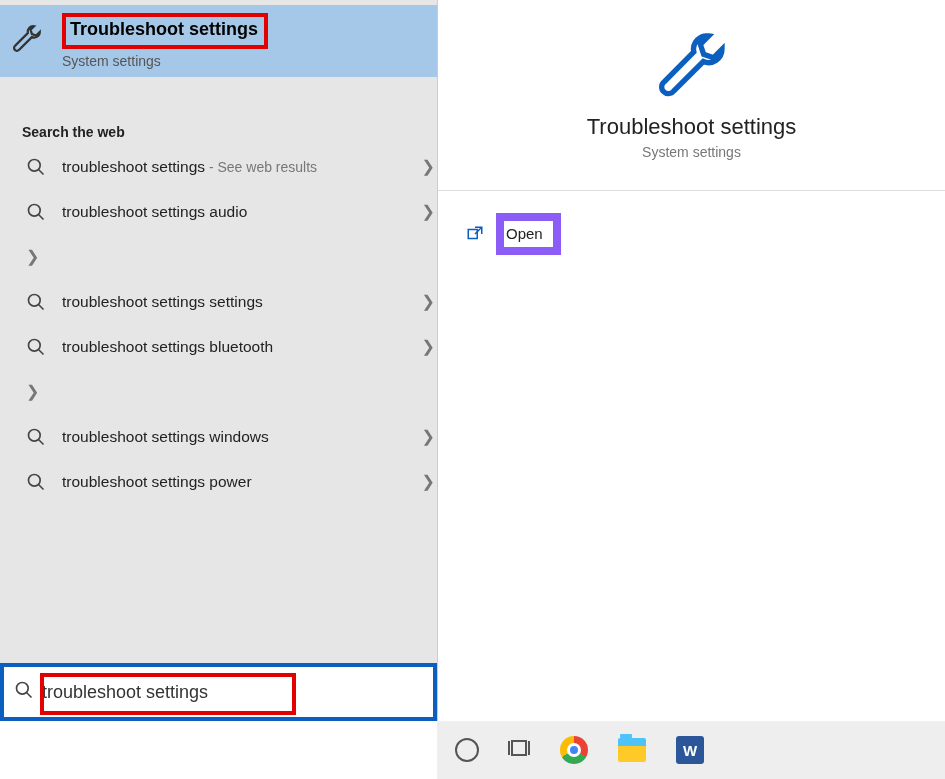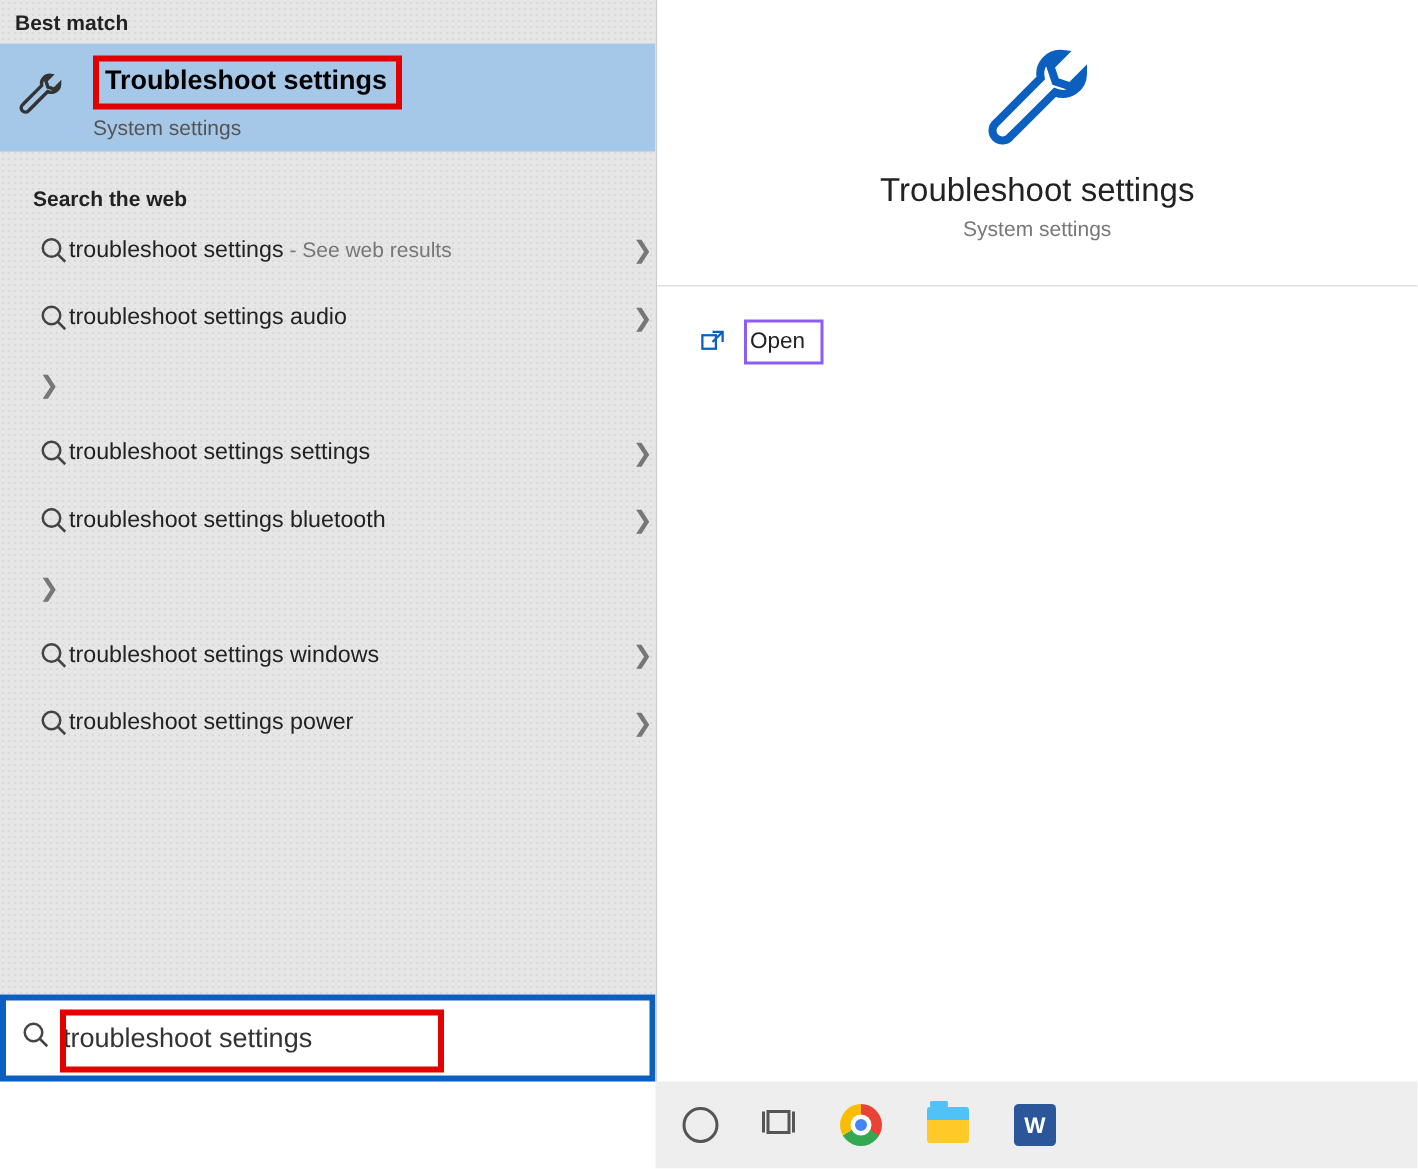--- a/index.html
+++ b/index.html
@@ -28,21 +28,21 @@
   .best-item .txtwrap { margin-left:18px; display:flex; flex-direction:column; }
   .best-item .title { font-size:18px; font-weight:600; color:#000;}
   .best-item .subtitle { font-size:14px; color:#555; margin-top:4px;}
   .best-item .hi-box { border:4px solid #e30000; padding:2px 6px 4px 4px; display:inline-block; line-height:1.2;}
 
   .web-section { position:absolute; top:120px; left:12px; width:100%; }
   .web-item {
     display:flex; align-items:center; height:45px; padding:0 10px 0 14px;
     justify-content:space-between; cursor:default;
   }
-  .web-item .lead { display:flex; align-items:center; }
+  .web-item .lead { display:flex; align-items:center; gap:16px; }
   .web-item .label { font-size:15.5px; color:#222; }
   .web-item .label .b { font-weight:400; }
   .web-item .hint { color:#777; font-size:14px; }
   .chev { color:#777; font-size:16px; padding-right:4px;}
   .mag { width:20px; height:20px; color:#444; }
 
   .search-row {
     position:absolute; left:0; bottom:0; width:437px; height:58px;
     border:4px solid #0a5fbf; background:#fff; display:flex; align-items:center;
   }
@@ -54,21 +54,21 @@
   .search-row .hi-box2 { position:absolute; left:36px; top:6px; width:256px; height:42px; border:4px solid #e30000; pointer-events:none;}
 
   
   .rp-icon { margin:26px auto 6px auto; width:80px; height:80px; display:block;}
   .rp-title { text-align:center; font-size:22px; font-weight:400; color:#222; margin-top:8px;}
   .rp-sub { text-align:center; font-size:14px; color:#777; margin-top:4px;}
   .rp-divider { height:1px; background:#ddd; margin:30px 0 0 0;}
   .rp-action-row { display:flex; align-items:center; gap:12px; margin:22px 0 0 28px;}
   .rp-action-row .open-icon { width:18px; height:18px; color:#0a5fbf;}
   .rp-action-row .open-label { font-size:15px; color:#222;}
-  .rp-action-row .hi-box3 { border:2px solid #8b5cf6; padding:4px 10px 4px 2px; display:inline-block;}
+  .rp-action-row .hi-box3 { border:8px solid #8b5cf6; padding:4px 10px 4px 2px; display:inline-block;}
 
   
   .taskbar {
     position:absolute; left:437px; bottom:0; width:508px; height:58px;
     background:#eee; display:flex; align-items:center; gap:28px; padding-left:18px;
   }
   .taskbar .cortana { width:24px; height:24px; border:2px solid #555; border-radius:50%;}
   .taskbar .tasks svg { width:24px; height:24px; color:#555;}
   .taskbar .appicon { width:30px; height:30px; display:flex; align-items:center; justify-content:center;}
   .chrome { width:28px; height:28px; border-radius:50%; background:conic-gradient(#ea4335 0 120deg,#34a853 120deg 240deg,#fbbc05 240deg 360deg); position:relative;}
@@ -79,21 +79,20 @@
   .left-taskbar {
     position:absolute; left:0; bottom:0; width:437px; height:58px;
   }
 </style>
 </head>
 <body>
 
 <div class="panel-left">
 
   <div class="best-match">
-    <div class="section-head">Best match</div>
     <div class="best-item">
       <span class="wrench-small">
         <svg viewBox="0 0 24 24" fill="none" stroke="#333" stroke-width="1.6">
           <path d="M21 7a4 4 0 0 1-5.6 3.65L6.5 19.5a2 2 0 1 1-2.8-2.8l8.85-8.9A4 4 0 0 1 17 3l-2.5 2.5 1 3 3 1L21 7z"></path>
         </svg>
       </span>
       <div class="txtwrap">
         <span class="hi-box">
           <span class="title">Troubleshoot settings</span>
         </span>

